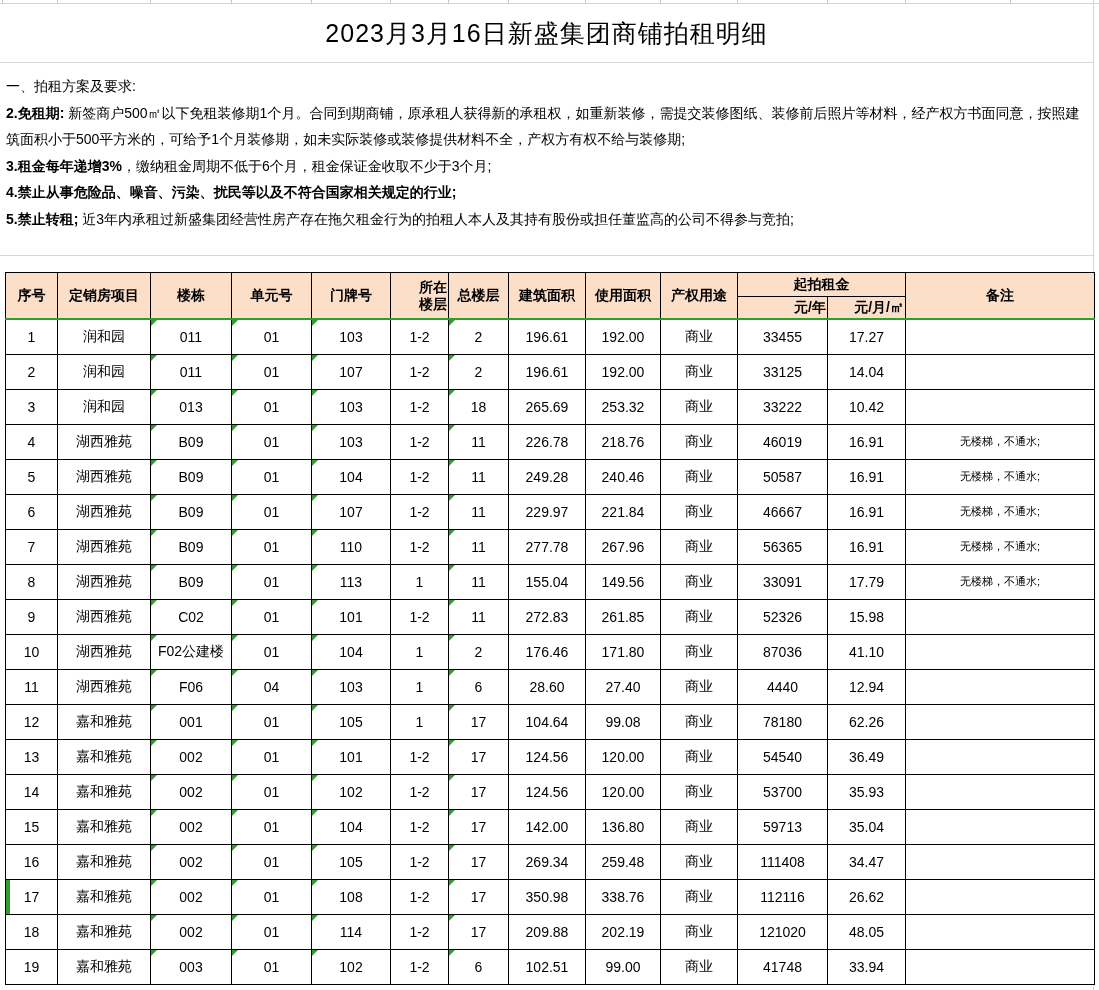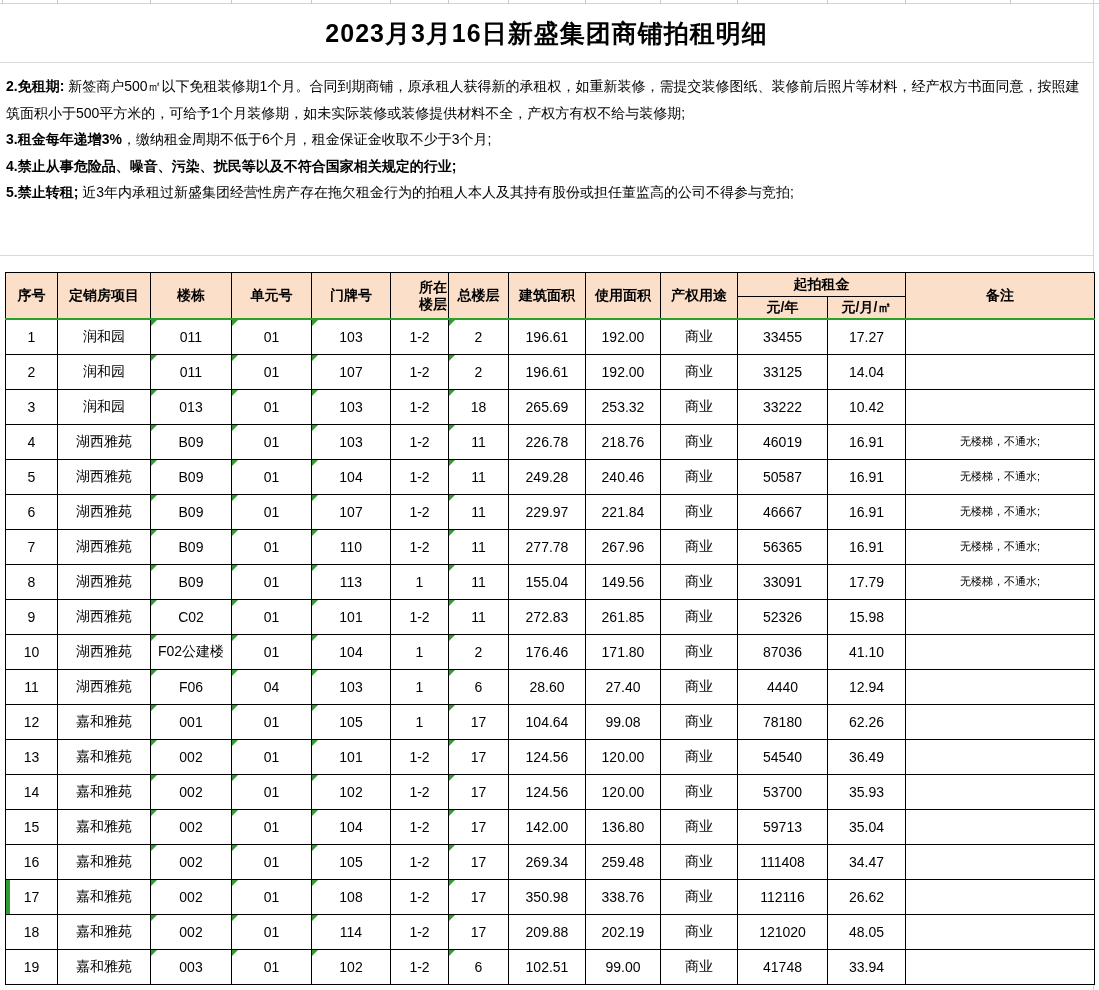--- a/index.html
+++ b/index.html
@@ -11,21 +11,21 @@
   
   .grid-rule-h { position:absolute; top:3px; left:0; width:1099px; height:1px; background:#d6d6d6; }
   .grid-rule-v { position:absolute; top:0; left:1093px; width:1px; height:990px; background:#d6d6d6; }
   .tick { position:absolute; top:0; width:1px; height:4px; background:#c9c9c9; }
 
   
   .title-cell {
     position:absolute; top:4px; left:0; width:1093px; height:58px;
     border-bottom:1px solid #d9d9d9;
     display:flex; align-items:center; justify-content:center;
-    font-size:25px; font-weight:700; letter-spacing:1px;
+    font-size:25px; font-weight:400; letter-spacing:1px;
   }
 
   
   .notes {
     position:absolute; top:63px; left:0; width:1087px; height:182px;
     border-bottom:1px solid #d9d9d9;
     padding:10px 0 0 6px;
     font-size:14px; line-height:26.5px;
   }
   .note-line b { font-weight:700; }
@@ -35,21 +35,21 @@
     position:absolute; top:272px; left:5px;
     width:1089px; border-collapse:collapse; table-layout:fixed;
     font-size:14px;
   }
   table.rent th, table.rent td {
     border:1px solid #000; text-align:center; vertical-align:middle;
     padding:0 1px; position:relative; overflow:hidden; white-space:nowrap;
   }
   thead th { background:#fbdfc9; font-weight:700; }
   thead tr.h1 th { height:23px; }
-  thead tr.h2 th { height:21px; }
+  thead tr.h2 th { height:21px;text-align:right; }
   thead th.gb { border-bottom:2px solid #28a228; }
   tbody tr { height:35px; }
   tbody td { background:#fff; }
   td.remark { font-size:11px;margin-top:22px; }
   .underline { }
   .floor-line { display:block; line-height:17px;padding-left:27px; }
 
   
   .tri {
     position:absolute; top:0; left:0; width:0; height:0;
@@ -78,20 +78,21 @@
     <div class="tick" style="left: 660px;"></div>
     <div class="tick" style="left: 737px;"></div>
     <div class="tick" style="left: 827px;"></div>
     <div class="tick" style="left: 905px;"></div>
     <div class="tick" style="left: 1010px;"></div>
   </div>
 
 <div class="title-cell">2023月3月16日新盛集团商铺拍租明细</div>
 
 <div class="notes">
+  <div class="note-line">一、拍租方案及要求:</div>
   <div id="note-items">
       <div class="note-line"><b>2.免租期:</b> 新签商户500㎡以下免租装修期1个月。合同到期商铺，原承租人获得新的承租权，如重新装修，需提交装修图纸、装修前后照片等材料，经产权方书面同意，按照建筑面积小于500平方米的，可给予1个月装修期，如未实际装修或装修提供材料不全，产权方有权不给与装修期;</div>
       <div class="note-line"><b>3.租金每年递增3%</b>，缴纳租金周期不低于6个月，租金保证金收取不少于3个月;</div>
       <div class="note-line"><b>4.禁止从事危险品、噪音、污染、扰民等以及不符合国家相关规定的行业;</b></div>
       <div class="note-line"><b>5.禁止转租;</b> 近3年内承租过新盛集团经营性房产存在拖欠租金行为的拍租人本人及其持有股份或担任董监高的公司不得参与竞拍;</div>
     </div>
 </div>
 
 <table class="rent">
   <colgroup>

